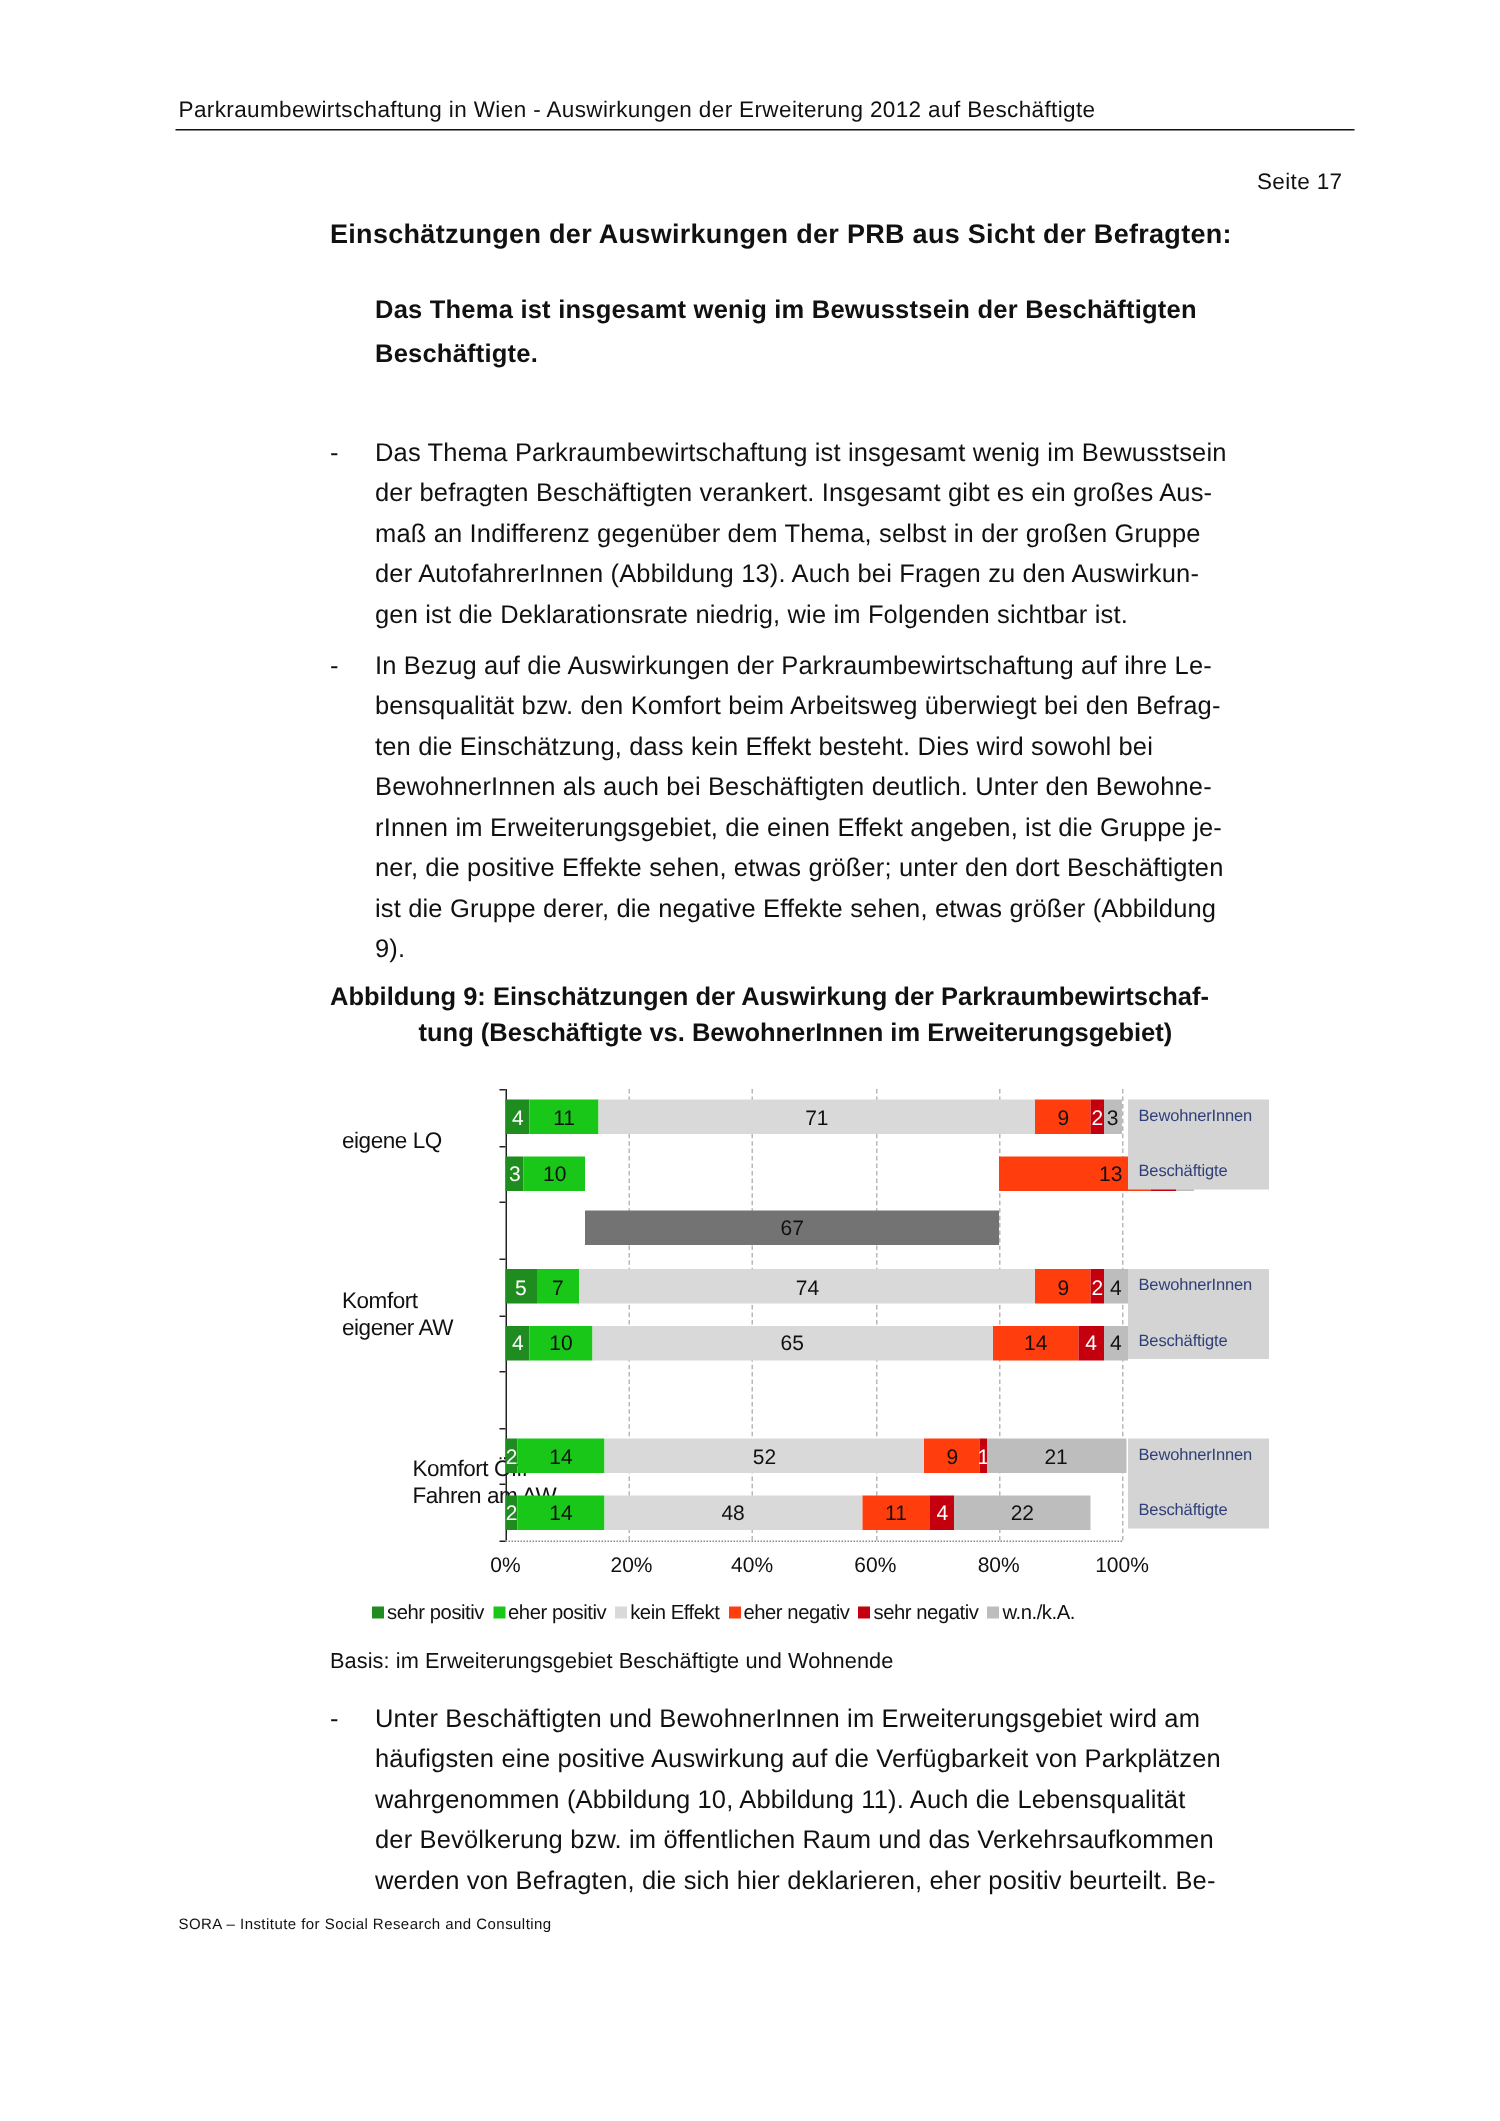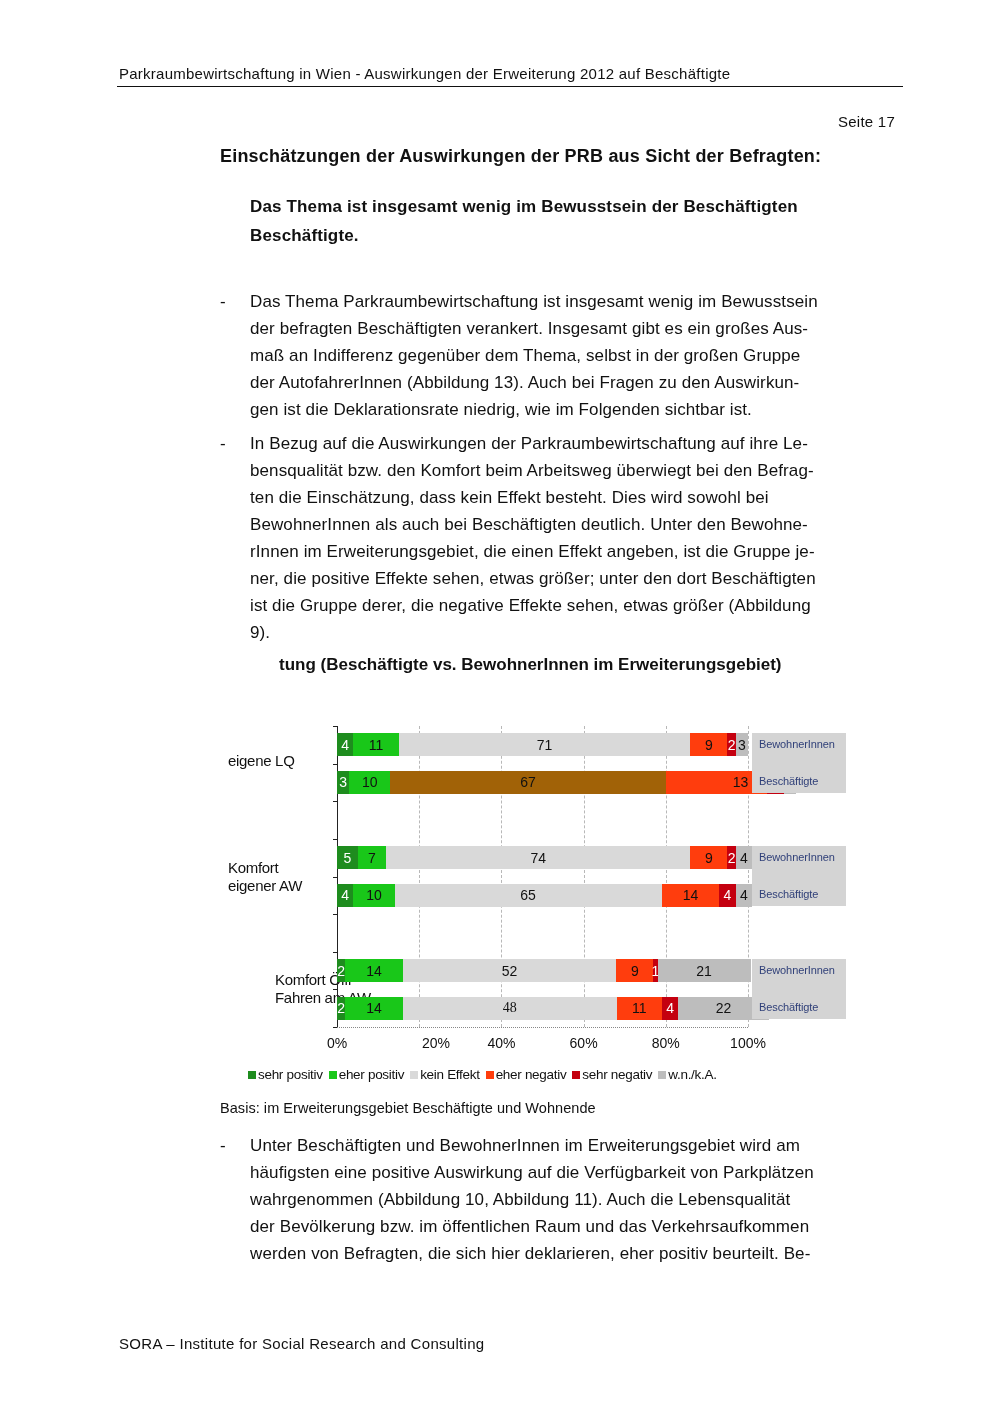--- a/index.html
+++ b/index.html
@@ -36,21 +36,21 @@
   .chart .seg.dark { color: #111; }
   .chart .grouppanel { position: absolute; left: 532px; width: 94px; height: 60px; background: #d4d4d4; }
   .chart .grouppanel div { position: absolute; left: 7px; font-size: 11px; color: #2f3f78; letter-spacing: -0.1px; }
   .chart .xticklabel { position: absolute; top: 315px; font-size: 14px; transform: translateX(-50%); }
   .chart .legend { position: absolute; left: 28px; top: 347px; display: flex; gap: 6px; font-size: 13.5px; letter-spacing: -0.3px; }
   .chart .legend .item { display: flex; align-items: center; }
   .chart .legend .sw { width: 8px; height: 8px; margin-right: 2px; display: inline-block; }
 
   .basis { position: absolute; left: 220px; top: 1100px; font-size: 14.5px; letter-spacing: 0.05px; }
 
-  .footer { position: absolute; left: 119px; top: 1335px; font-size: 15px; letter-spacing: 0.3px; }
+  .footer { position: absolute; left: 119px; top: 1278px; font-size: 10px; letter-spacing: 0.3px; }
 </style>
 </head>
 <body>
 
 <div class="header">
   <span class="title">Parkraumbewirtschaftung in Wien - Auswirkungen der Erweiterung 2012 auf Beschäftigte</span>
   <span class="page">Seite 17</span>
 </div>
 
 <div class="h-section">Einschätzungen der Auswirkungen der PRB aus Sicht der Befragten:</div>
@@ -79,20 +79,21 @@
     <div>ten die Einschätzung, dass kein Effekt besteht. Dies wird sowohl bei</div>
     <div>BewohnerInnen als auch bei Beschäftigten deutlich. Unter den Bewohne-</div>
     <div>rInnen im Erweiterungsgebiet, die einen Effekt angeben, ist die Gruppe je-</div>
     <div>ner, die positive Effekte sehen, etwas größer; unter den dort Beschäftigten</div>
     <div>ist die Gruppe derer, die negative Effekte sehen, etwas größer (Abbildung</div>
     <div>9).</div>
   </div>
 </div>
 
 <div class="fig-caption">
+  <div>Abbildung 9: Einschätzungen der Auswirkung der Parkraumbewirtschaf-</div>
   <div class="l2">tung (Beschäftigte vs. BewohnerInnen im Erweiterungsgebiet)</div>
 </div>
 
 <div class="chart" id="chart">
   <div class="ylabel" style="top:32px;">
     <div>eigene LQ</div>
   </div>
   <div class="ylabel" style="top:139px;">
     <div>Komfort</div>
     <div>eigener AW</div>
@@ -123,21 +124,21 @@
         <div class="seg light" style="width: 16.44px; background: rgb(30, 140, 30);">4</div>
         <div class="seg dark" style="width: 45.21px; background: rgb(25, 199, 25);">11</div>
         <div class="seg dark" style="width: 291.81px; background: rgb(217, 217, 217);">71</div>
         <div class="seg dark" style="width: 36.99px; background: rgb(255, 61, 13);">9</div>
         <div class="seg light" style="width: 8.22px; background: rgb(196, 0, 15);">2</div>
         <div class="seg dark" style="width: 12.33px; background: rgb(189, 189, 189);">3</div>
       </div>
       <div class="bar" style="top: 44.9375px;">
         <div class="seg light" style="width: 12.33px; background: rgb(30, 140, 30);">3</div>
         <div class="seg dark" style="width: 41.1px; background: rgb(25, 199, 25);">10</div>
-        <div class="seg dark" style="width: 275.37px; background: #a16207;">67</div>
+        <div class="seg dark" style="width: 275.37px; background: #737373; margin-top: 36px;">67</div>
         <div class="seg dark" style="width: 53.43px; background: rgb(255, 61, 13); padding-left: 48px;">13</div>
         <div class="seg light" style="width: 16.44px; background: rgb(196, 0, 15);">4</div>
         <div class="seg dark" style="width: 12.33px; background: rgb(189, 189, 189);">3</div>
       </div>
       <div class="bar" style="top: 120.188px;">
         <div class="seg light" style="width: 20.55px; background: rgb(30, 140, 30);">5</div>
         <div class="seg dark" style="width: 28.77px; background: rgb(25, 199, 25);">7</div>
         <div class="seg dark" style="width: 304.14px; background: rgb(217, 217, 217);">74</div>
         <div class="seg dark" style="width: 36.99px; background: rgb(255, 61, 13);">9</div>
         <div class="seg light" style="width: 8.22px; background: rgb(196, 0, 15);">2</div>
@@ -155,30 +156,30 @@
         <div class="seg light" style="width: 8.22px; background: rgb(30, 140, 30);">2</div>
         <div class="seg dark" style="width: 57.54px; background: rgb(25, 199, 25);">14</div>
         <div class="seg dark" style="width: 213.72px; background: rgb(217, 217, 217);">52</div>
         <div class="seg dark" style="width: 36.99px; background: rgb(255, 61, 13);">9</div>
         <div class="seg light" style="width: 4.11px; background: rgb(196, 0, 15);">1</div>
         <div class="seg dark" style="width: 93px; background: rgb(189, 189, 189);">21</div>
       </div>
       <div class="bar" style="top: 270.688px;">
         <div class="seg light" style="width: 8.22px; background: rgb(30, 140, 30);">2</div>
         <div class="seg dark" style="width: 57.54px; background: rgb(25, 199, 25);">14</div>
-        <div class="seg dark" style="width: 214px; background: rgb(217, 217, 217); font-family: Liberation Serif, serif;">48</div>
+        <div class="seg dark" style="width: 172px; background: rgb(217, 217, 217);">48</div>
         <div class="seg dark" style="width: 45.21px; background: rgb(255, 61, 13);">11</div>
         <div class="seg light" style="width: 16.44px; background: rgb(196, 0, 15);">4</div>
         <div class="seg dark" style="width: 90.42px; background: rgb(189, 189, 189);">22</div>
       </div>
     </div>
 
   <div id="xticks">
       <div class="xticklabel" style="left: 117px;">0%</div>
-      <div class="xticklabel" style="left: 216px;">20%</div>
+      <div class="xticklabel" style="left: 201px;">20%</div>
       <div class="xticklabel" style="left: 281.4px;">40%</div>
       <div class="xticklabel" style="left: 363.6px;">60%</div>
       <div class="xticklabel" style="left: 445.8px;">80%</div>
       <div class="xticklabel" style="left: 528px;">100%</div>
     </div>
   <div class="legend" id="legend">
       <div class="item">
         <span class="sw" style="background: rgb(30, 140, 30);"></span>
         <span>sehr positiv</span>
       </div>

